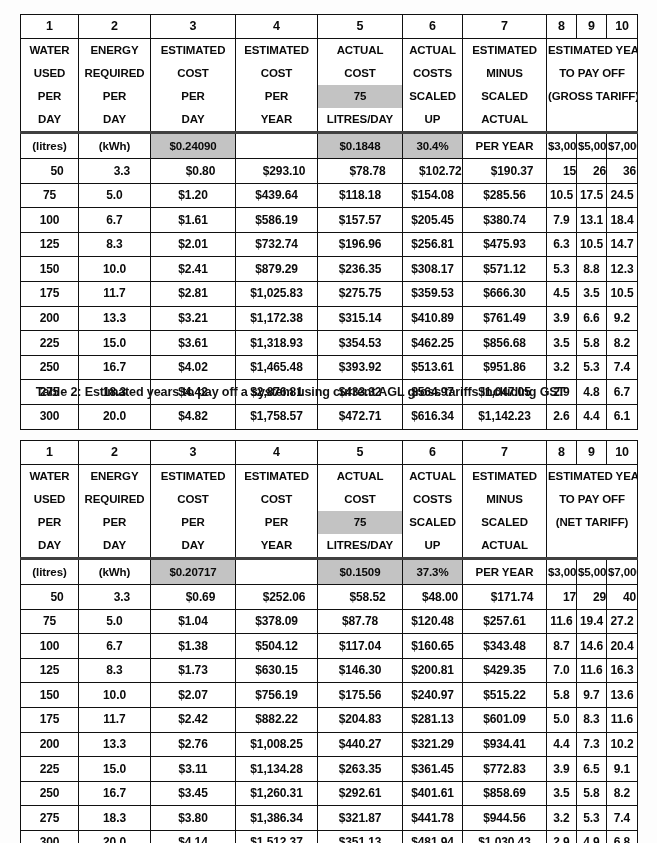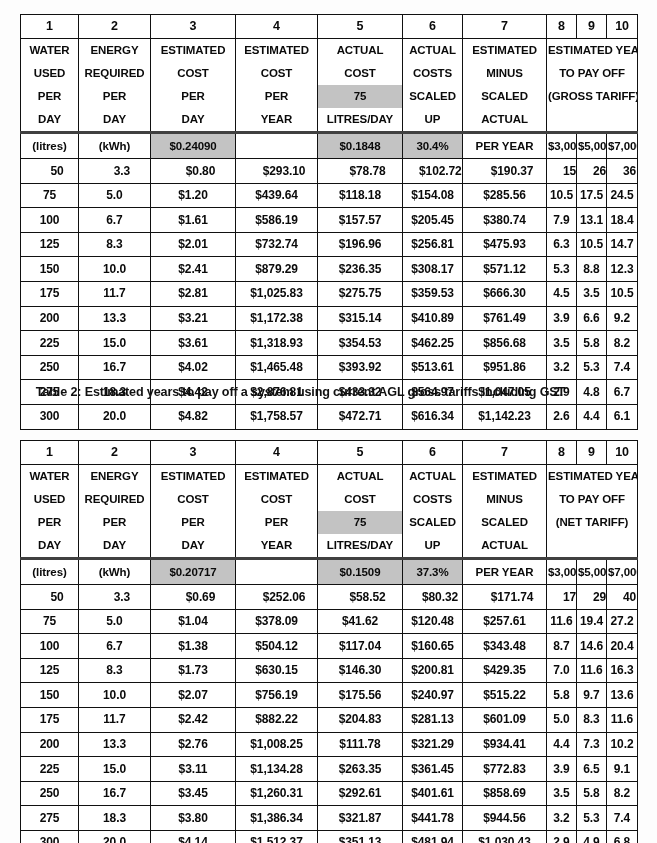--- a/index.html
+++ b/index.html
@@ -408,32 +408,32 @@
             <td>$3,000</td>
             <td>$5,000</td>
             <td>$7,000</td>
           </tr>
           <tr class="data-row data-row-first">
             <td>50</td>
             <td>3.3</td>
             <td>$0.69</td>
             <td class="sep-right">$252.06</td>
             <td class="sep-left">$58.52</td>
-            <td>$80.32</td>
+            <td>$48.00</td>
             <td class="sep-right">$171.74</td>
             <td>17.5</td>
             <td>29.1</td>
             <td>40.8</td>
           </tr>
           <tr class="data-row">
             <td>75</td>
             <td>5.0</td>
             <td>$1.04</td>
             <td class="sep-right">$378.09</td>
-            <td class="sep-left">$41.62</td>
+            <td class="sep-left">$87.78</td>
             <td>$120.48</td>
             <td class="sep-right">$257.61</td>
             <td>11.6</td>
             <td>19.4</td>
             <td>27.2</td>
           </tr>
           <tr class="data-row">
             <td>100</td>
             <td>6.7</td>
             <td>$1.38</td>
@@ -479,21 +479,21 @@
             <td class="sep-right">$601.09</td>
             <td>5.0</td>
             <td>8.3</td>
             <td>11.6</td>
           </tr>
           <tr class="data-row">
             <td>200</td>
             <td>13.3</td>
             <td>$2.76</td>
             <td class="sep-right">$1,008.25</td>
-            <td class="sep-left">$111.78</td>
+            <td class="sep-left">$440.27</td>
             <td>$321.29</td>
             <td class="sep-right">$934.41</td>
             <td>4.4</td>
             <td>7.3</td>
             <td>10.2</td>
           </tr>
           <tr class="data-row">
             <td>225</td>
             <td>15.0</td>
             <td>$3.11</td>

